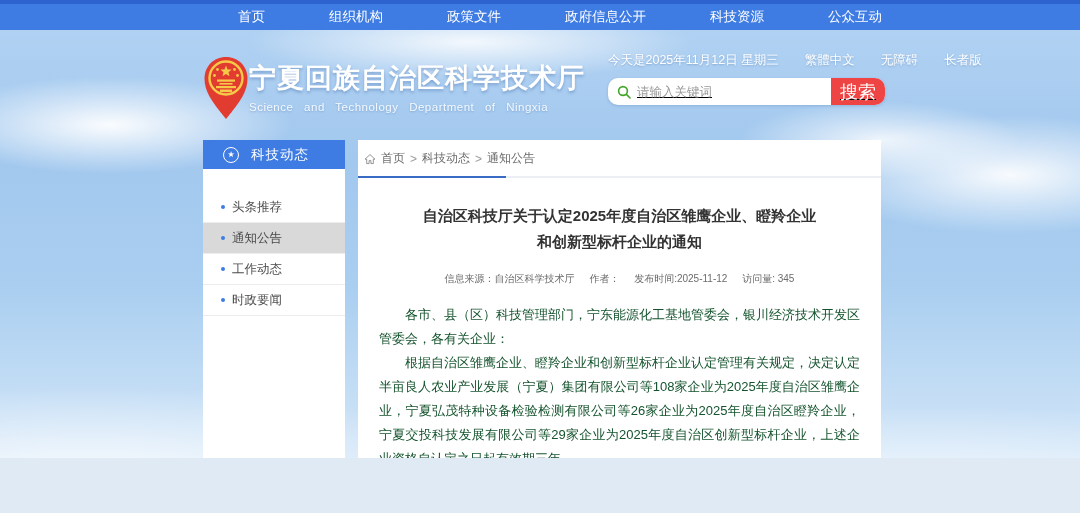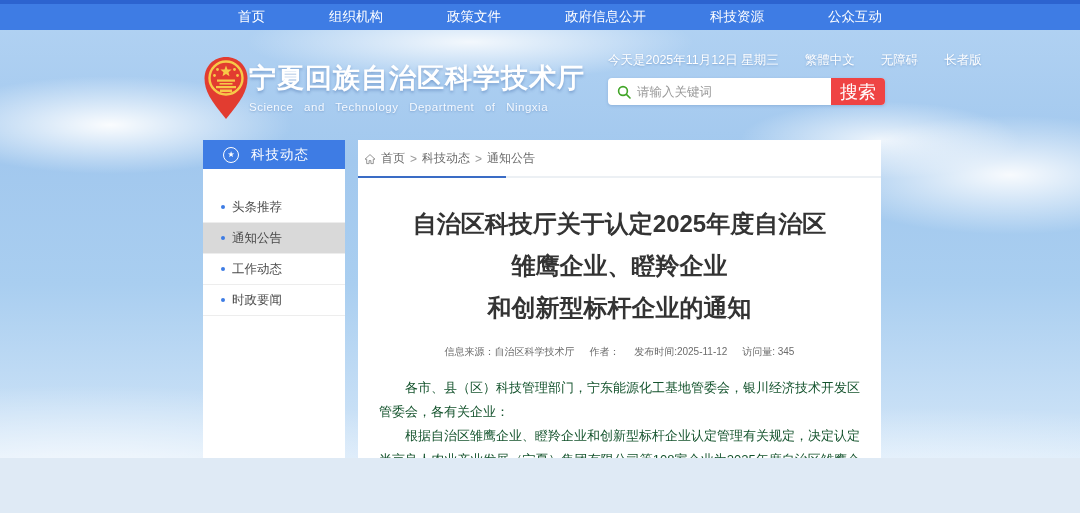--- a/index.html
+++ b/index.html
@@ -28,21 +28,21 @@
                 text-shadow:0 2px 3px rgba(70,110,170,.45); white-space:nowrap; }
   .site-sub { color:#f4f9ff; font-size:11.5px; word-spacing:7px; margin-top:5px; letter-spacing:.5px;
               text-shadow:0 1px 2px rgba(70,110,170,.4); white-space:nowrap; }
   
   .header-right { position:absolute; left:608px; top:52px; width:277px; z-index:2; }
   .top-links { display:flex; align-items:center; color:#fff; font-size:12.5px;
                text-shadow:0 1px 2px rgba(70,110,170,.4); }
   .top-links .date { flex:1; white-space:nowrap; }
   .top-links .lang { margin-left:26px; cursor:pointer; white-space:nowrap; }
   .searchbar { margin-top:9px; height:27px; display:flex; align-items:center; background:#fff;
-               border-radius:4px; overflow:hidden; box-shadow:0 1px 3px rgba(60,100,160,.25); }
+               border-radius:10px; overflow:hidden; box-shadow:0 1px 3px rgba(60,100,160,.25);text-decoration:underline; }
   .search-icon-wrap { padding:0 6px 0 9px; display:flex; align-items:center; }
   .searchbar input { flex:1; border:none; outline:none; font-size:12.5px; color:#333; min-width:0;
                      font-family:"Liberation Sans","DejaVu Sans",sans-serif; }
   .searchbar input::placeholder { color:#9a9a9a; }
   .search-btn { width:54px; height:27px; border:none; background:#ef4444; color:#fff; font-size:18px;
                 cursor:pointer; font-family:"Liberation Sans","DejaVu Sans",sans-serif; }
   
   .sidebar { position:absolute; left:203px; top:140px; width:142px; height:373px; background:#fff; z-index:2; }
   .sidebar-head { height:29px; background:#3e7ce4; display:flex; align-items:center; padding-left:20px; gap:12px; }
   .circ-star { width:16px; height:16px; border:1.4px solid #fff; border-radius:50%;
@@ -53,21 +53,21 @@
                border-bottom:1px solid #ededed; cursor:pointer; }
   .side-item .dot { width:4px; height:4px; background:#3e7ce4; border-radius:50%; flex:none; }
   .side-item .lbl { font-size:12.5px; color:#4a4a4a; }
   .side-item.active { background:#d9d9d9; }
   
   .main { position:absolute; left:358px; top:140px; width:523px; height:373px; background:#fff; z-index:2; }
   .breadcrumb { display:flex; align-items:center; gap:5px; padding:10px 0 9px 6px; font-size:12px; color:#6b6b6b; }
   .crumb { cursor:pointer; }
   .crumb-sep { color:#9a9a9a; }
   .bc-line { height:2px; background:linear-gradient(90deg,#3a6cc5 0 148px,#ecf0f4 148px); }
-  .article-title { margin-top:25px; text-align:center; font-size:24px; font-weight:bold; color:#333;
+  .article-title { margin-top:25px; text-align:center; font-size:15px; font-weight:bold; color:#333;
                    line-height:1.75; padding:0 44px; }
   .article-meta { margin-top:16px; text-align:center; font-size:10px; color:#6b6b6b; }
   .article-meta span { margin:0 6px; }
   .article-body { margin-top:17px; padding:0 21px; font-size:13px; color:#14532d; line-height:1.85;
                   text-align:justify; }
   .article-body p { text-indent:2em; }
 </style>
 </head>
 <body>
 

